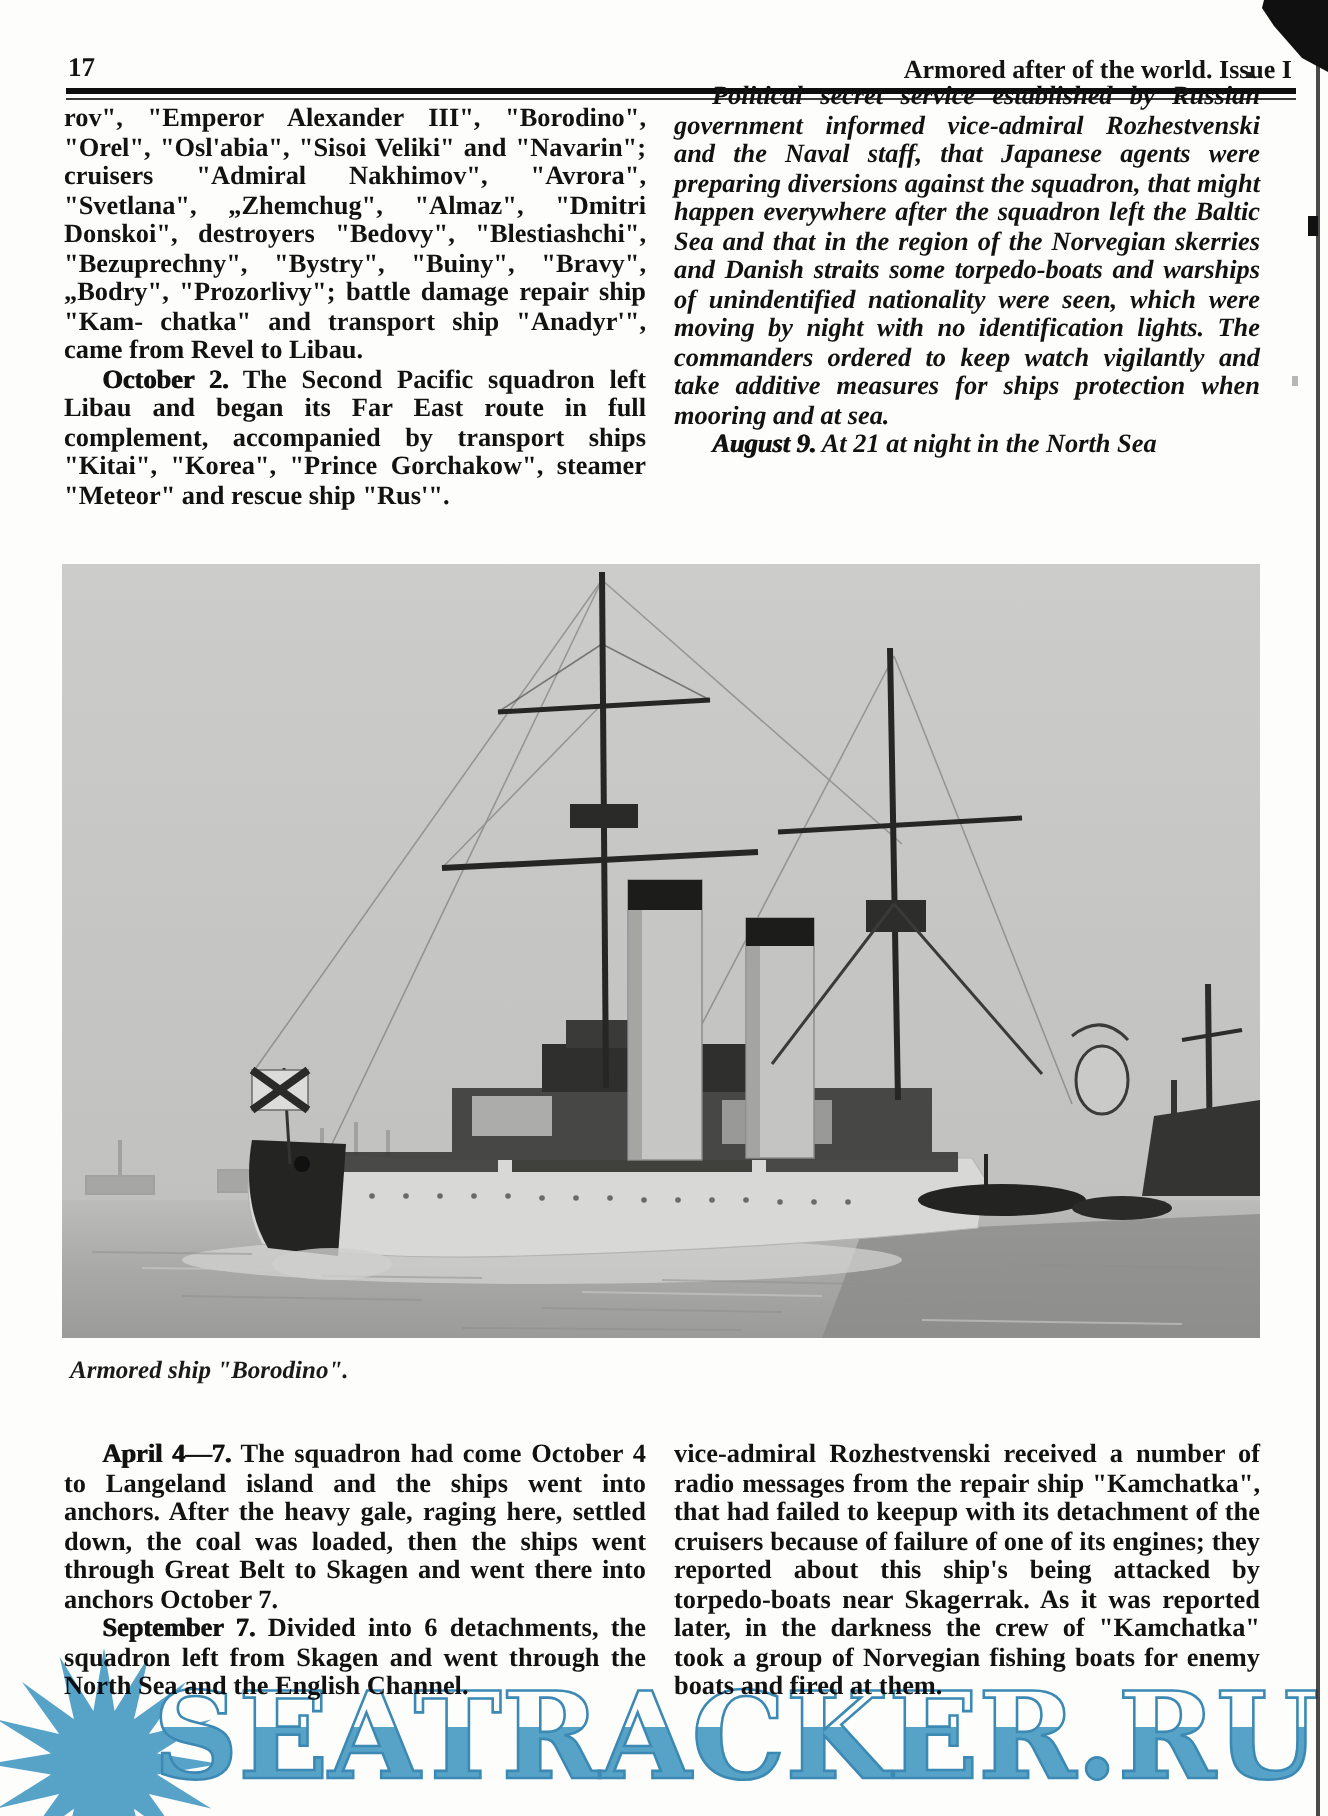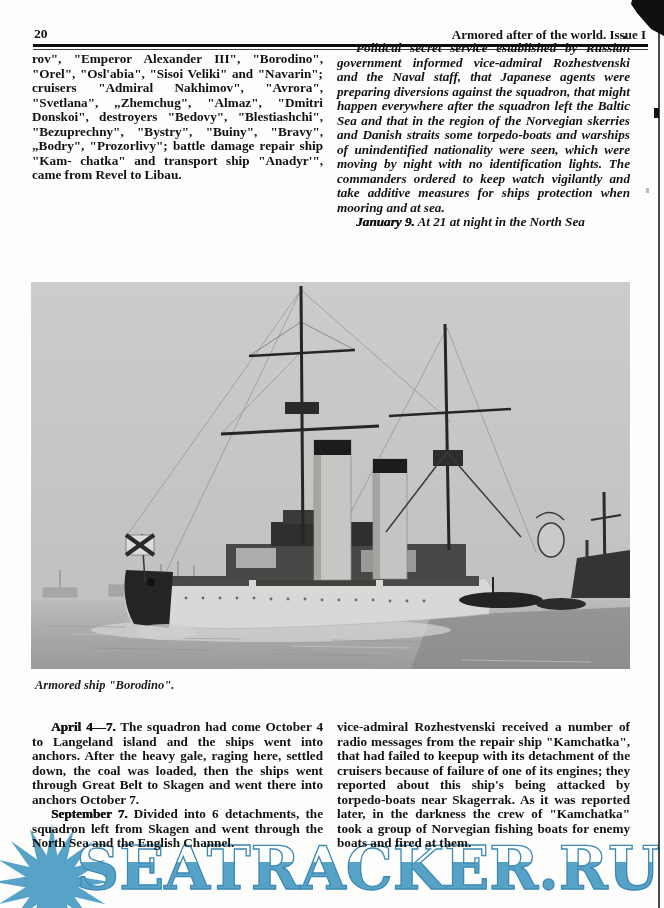--- a/index.html
+++ b/index.html
@@ -31,31 +31,32 @@
   .corner-blob{position:absolute;left:624px;top:0;width:40px;height:40px;}
   .mark-a{position:absolute;left:654px;top:108px;width:5px;height:10px;background:#111;}
   .mark-b{position:absolute;left:646px;top:188px;width:3px;height:5px;background:#999;opacity:.7;}
   .mark-c{position:absolute;left:623px;top:36px;width:3px;height:3px;background:#222;}
 </style>
 </head>
 <body>
 
 <div id="page">
 
-  <div class="pagenum">20</div>
+  <div class="pagenum">17</div>
   <div class="headtitle">Armored after of the world. Issue I</div>
   <div class="rule-thick"></div>
   <div class="rule-thin"></div>
 
   <div class="col" id="col-top-left">
       <p class="para">rov", "Emperor Alexander III", "Borodino", "Orel", "Osl'abia", "Sisoi Veliki" and "Navarin"; cruisers "Admiral Nakhimov", "Avrora", "Svetlana", „Zhemchug", "Almaz", "Dmitri Donskoi", destroyers "Bedovy", "Blestiashchi", "Bezuprechny", "Bystry", "Buiny", "Bravy", „Bodry", "Prozorlivy"; battle damage repair ship "Kam- chatka" and transport ship "Anadyr'", came from Revel to Libau.</p>
+      <p class="para indent"><span class="lead">October 2. </span>The Second Pacific squadron left Libau and began its Far East route in full complement, accompanied by transport ships "Kitai", "Korea", "Prince Gorchakow", steamer "Meteor" and rescue ship "Rus'".</p>
     </div>
   <div class="col" id="col-top-right">
       <p class="para indent">Political secret service established by Russian government informed vice-admiral Rozhestvenski and the Naval staff, that Japanese agents were preparing diversions against the squadron, that might happen everywhere after the squadron left the Baltic Sea and that in the region of the Norvegian skerries and Danish straits some torpedo-boats and warships of unindentified nationality were seen, which were moving by night with no identification lights. The commanders ordered to keep watch vigilantly and take additive measures for ships protection when mooring and at sea.</p>
-      <p class="para indent"><span class="lead">January 9. </span>At 21 at night in the North Sea</p>
+      <p class="para indent"><span class="lead">August 9. </span>At 21 at night in the North Sea</p>
     </div>
 
   <svg id="photo" viewBox="0 0 599 387" xmlns="http://www.w3.org/2000/svg">
     <defs>
       <linearGradient id="sky" x1="0" y1="0" x2="0" y2="1">
         <stop offset="0" stop-color="#cccccb"></stop>
           <stop offset="1" stop-color="#c1c1bf"></stop>
       </linearGradient>
       <linearGradient id="sea" x1="0" y1="0" x2="0" y2="1">
         <stop offset="0" stop-color="#bcbcba"></stop>

